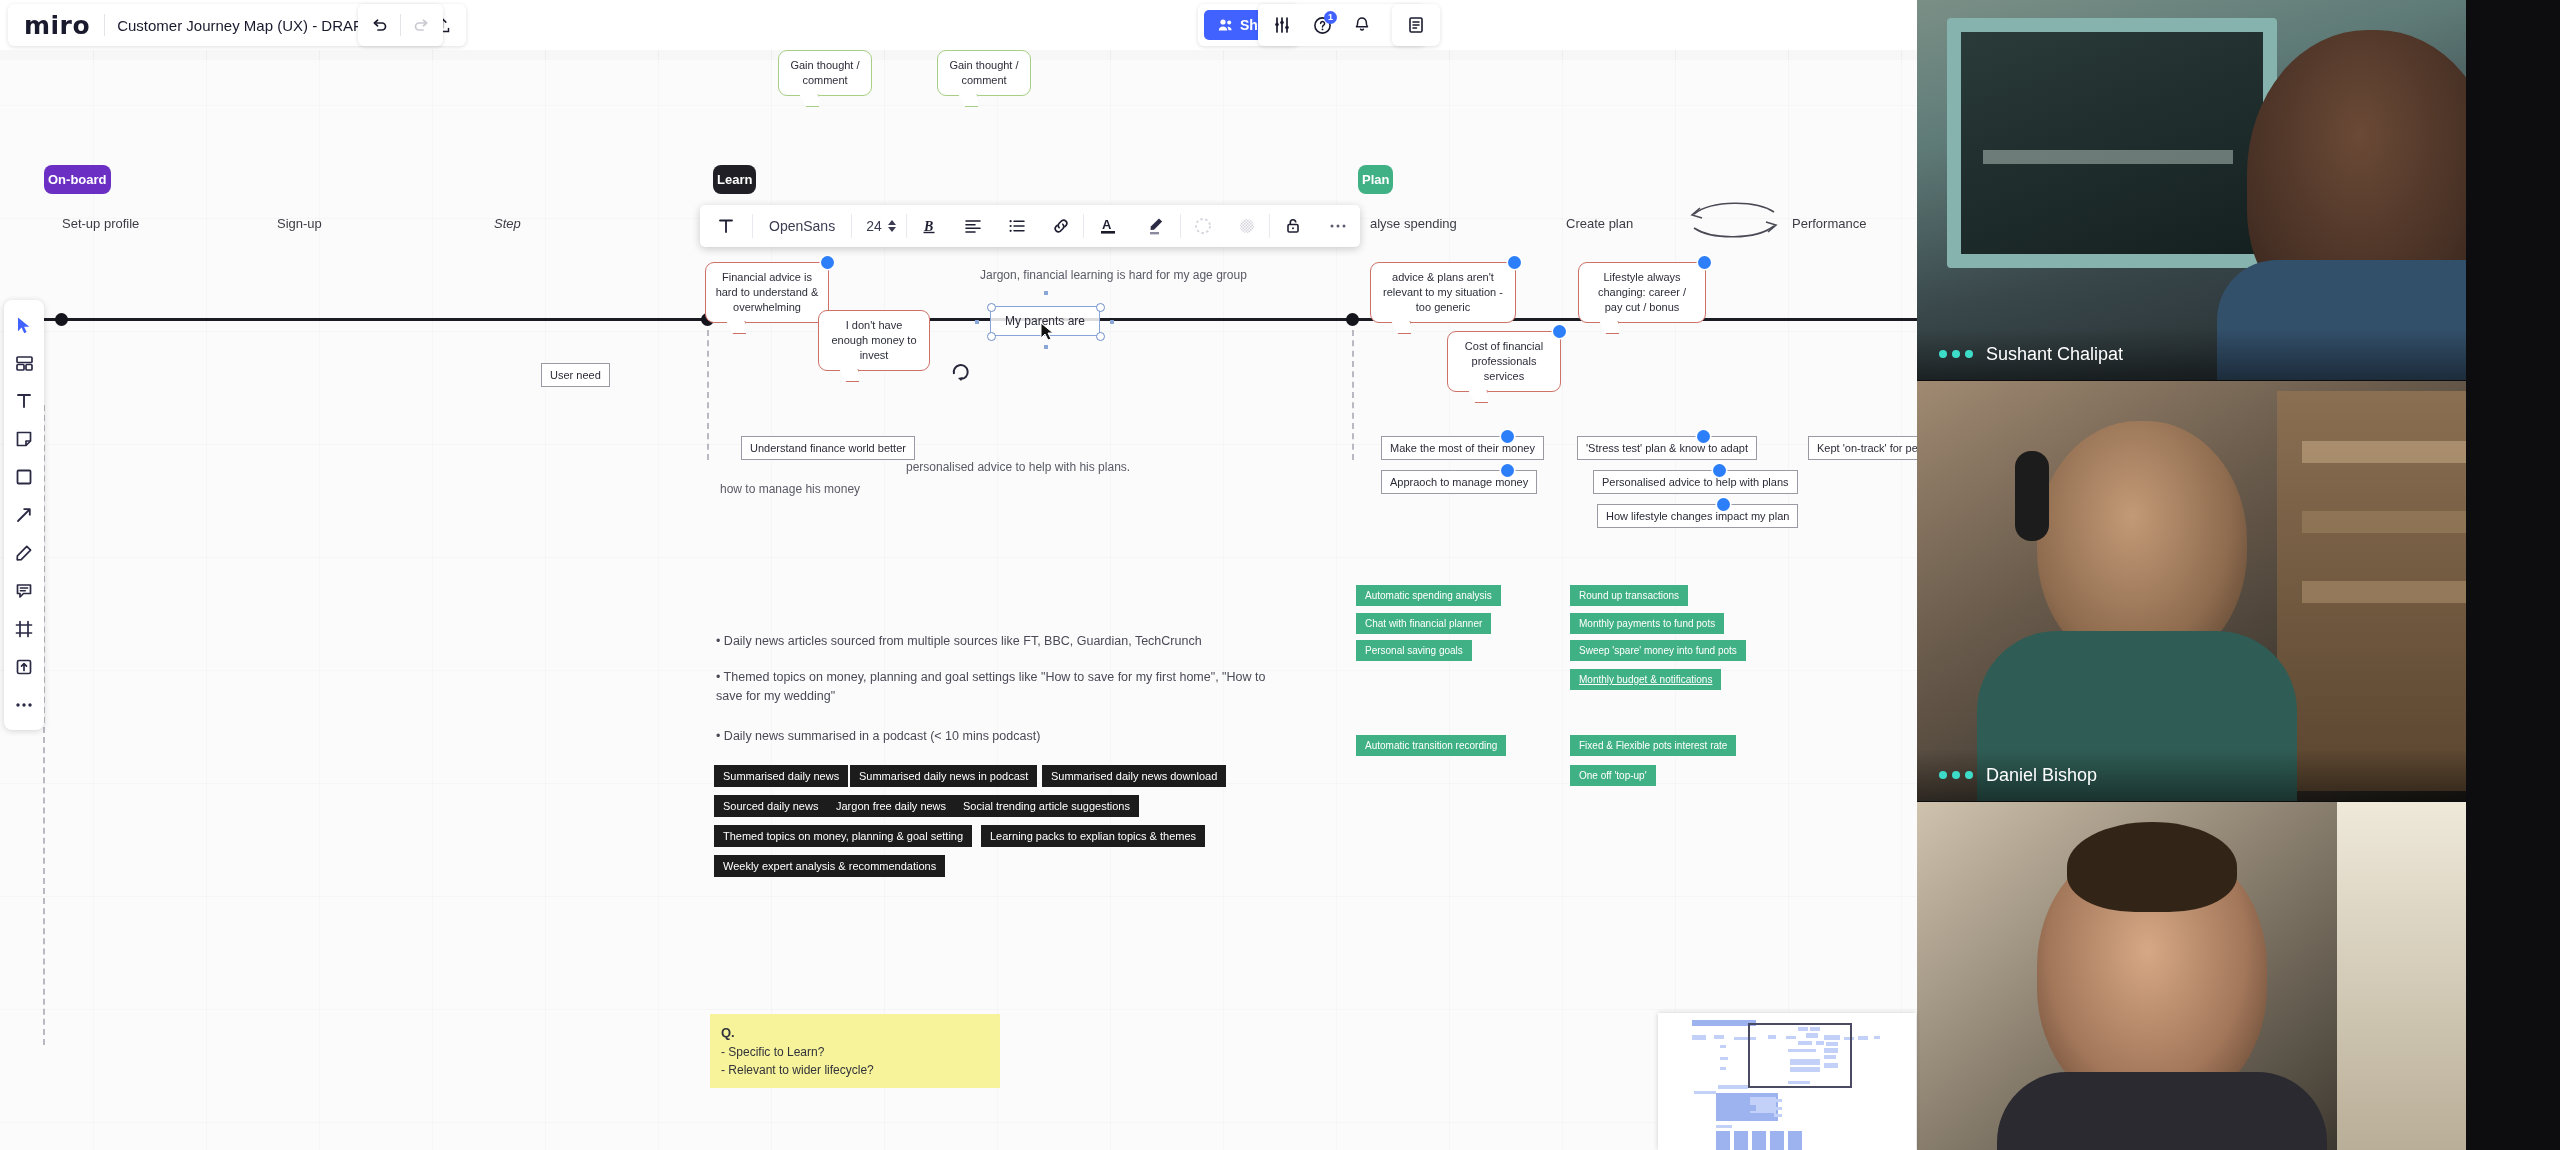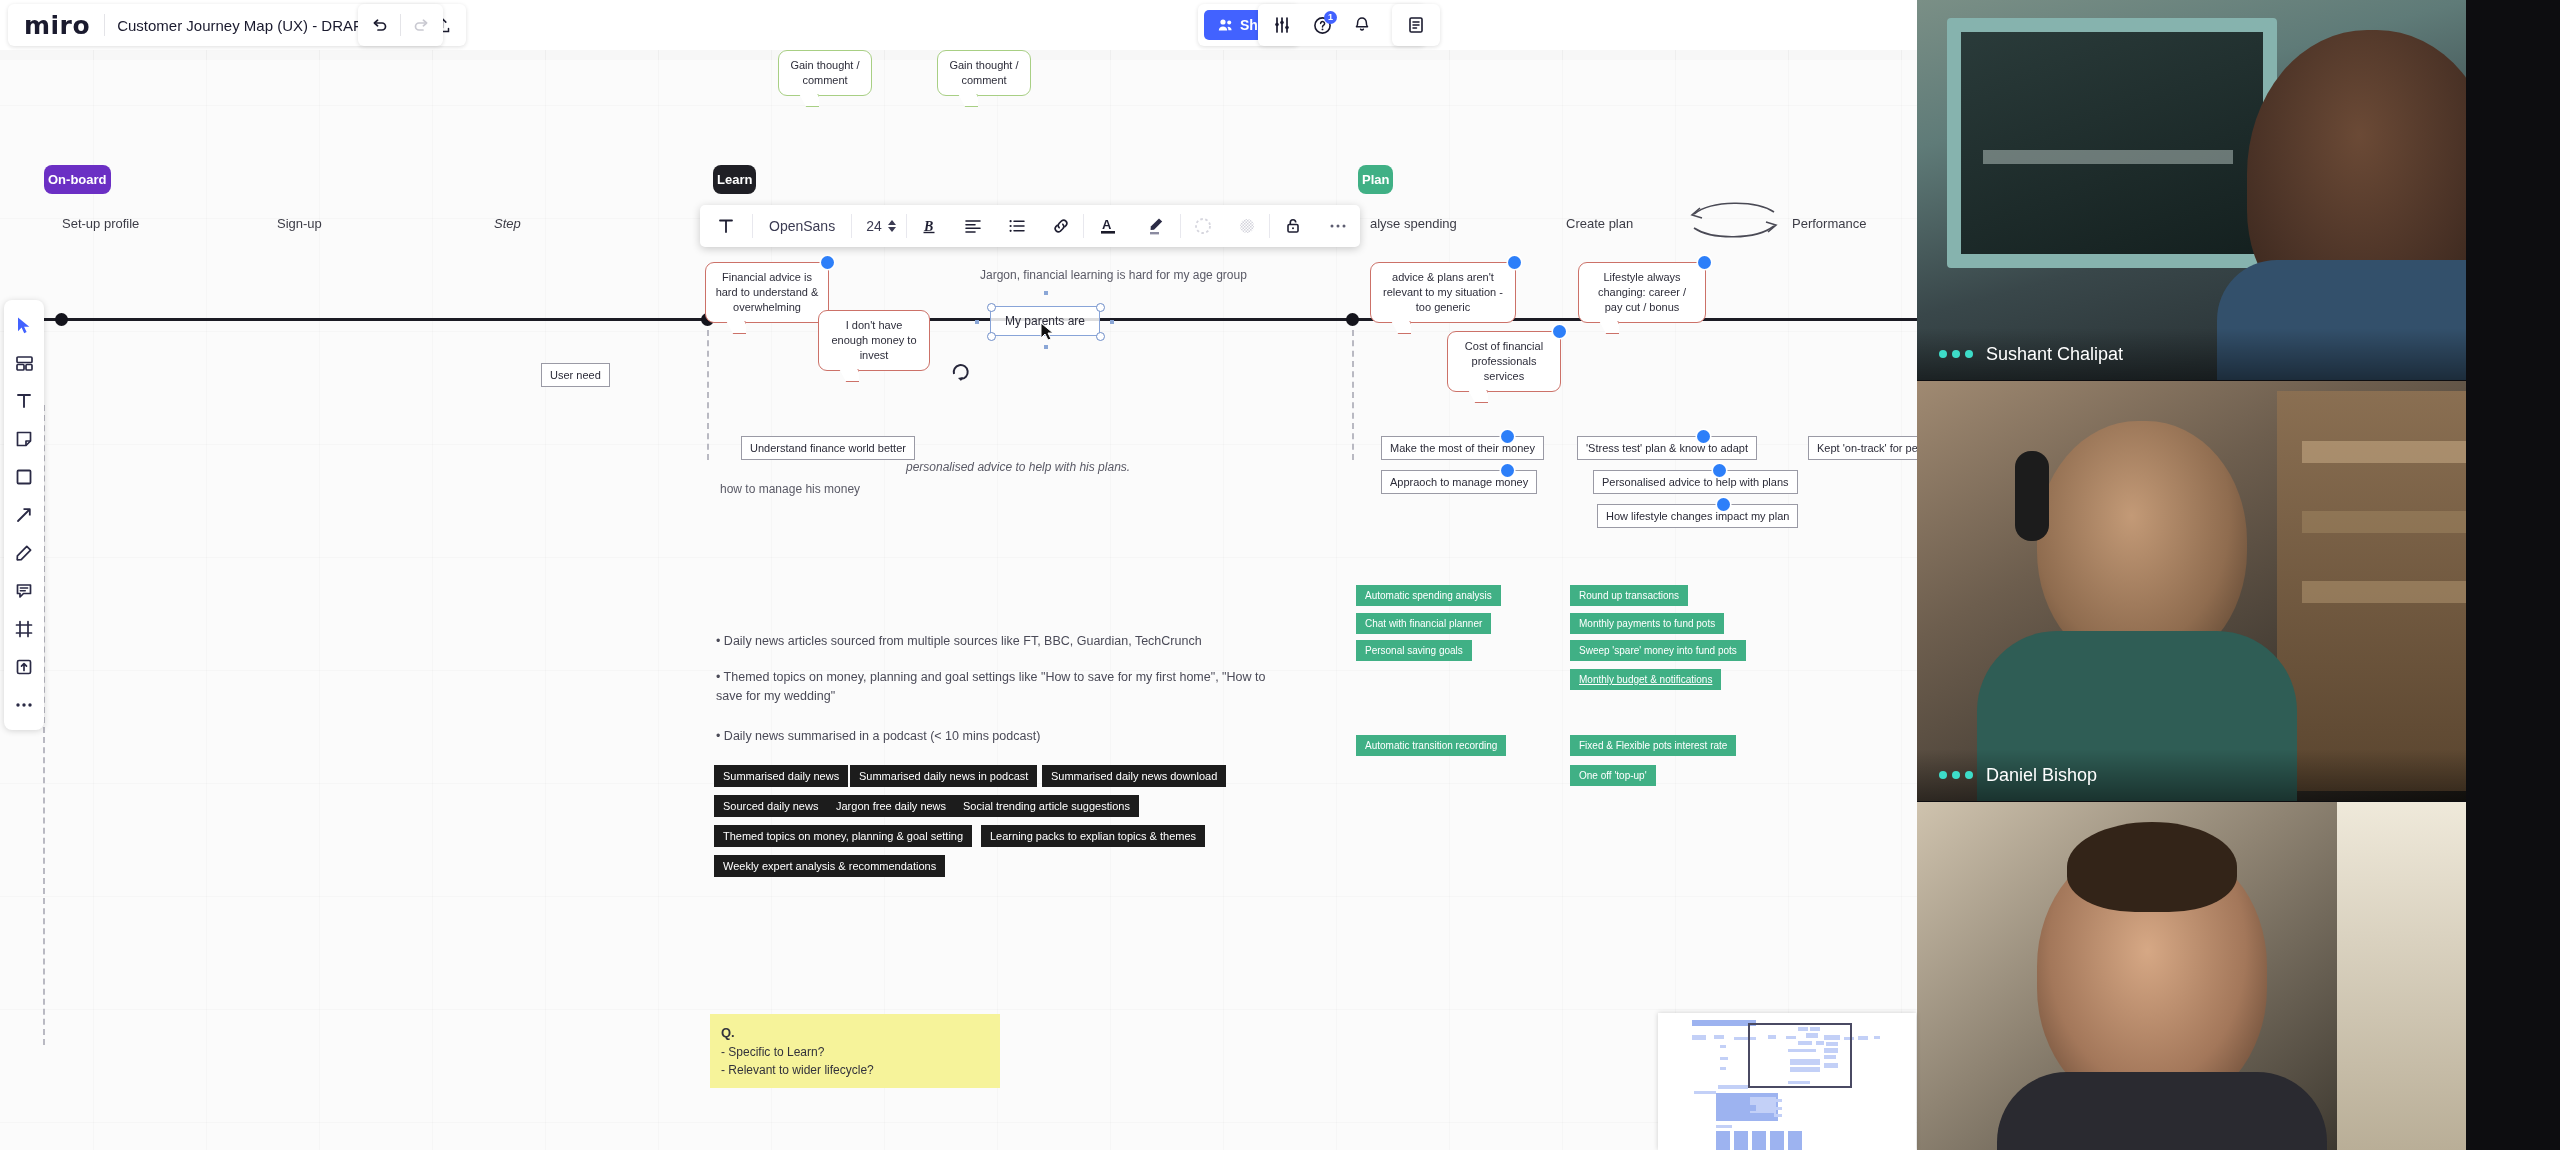--- a/index.html
+++ b/index.html
@@ -204,21 +204,21 @@
         </div>
         <div class="dot" style="left: 1553px; top: 325px;"></div>
         <div class="bub red" style="left: 1578px; top: 262px; width: 128px; min-height: 56px; display: flex; align-items: center; justify-content: center;">
           <span>Lifestyle always changing: career / pay cut / bonus</span>
           <span class="tail" style="left: 18px; bottom: -17px;"></span>
         </div>
         <div class="dot" style="left: 1698px; top: 256px;"></div>
       </div>
     <div id="freetexts">
         <div class="ptext" style="left: 980px; top: 268px;">Jargon, financial learning is hard for my age group</div>
-        <div class="ptext" style="left: 906px; top: 460px; font-style: italic;">personalised advice to help with his plans.</div>
+        <div class="ptext" style="left: 906px; top: 460px;">personalised advice to help with his plans.</div>
         <div class="ptext" style="left: 720px; top: 482px;">how to manage his money</div>
       </div>
     <div id="whiteboxes">
         <div class="wbox" style="left: 716px; top: 436px;">Understand finance world better</div>
         <div class="wbox" style="left: 1356px; top: 436px;">Make the most of their money</div>
         <div class="dot" style="left: 1501px; top: 430px;"></div>
         <div class="wbox" style="left: 1356px; top: 470px;">Appraoch to manage money</div>
         <div class="dot" style="left: 1501px; top: 464px;"></div>
         <div class="wbox" style="left: 1552px; top: 436px;">'Stress test' plan &amp; know to adapt</div>
         <div class="dot" style="left: 1697px; top: 430px;"></div>

